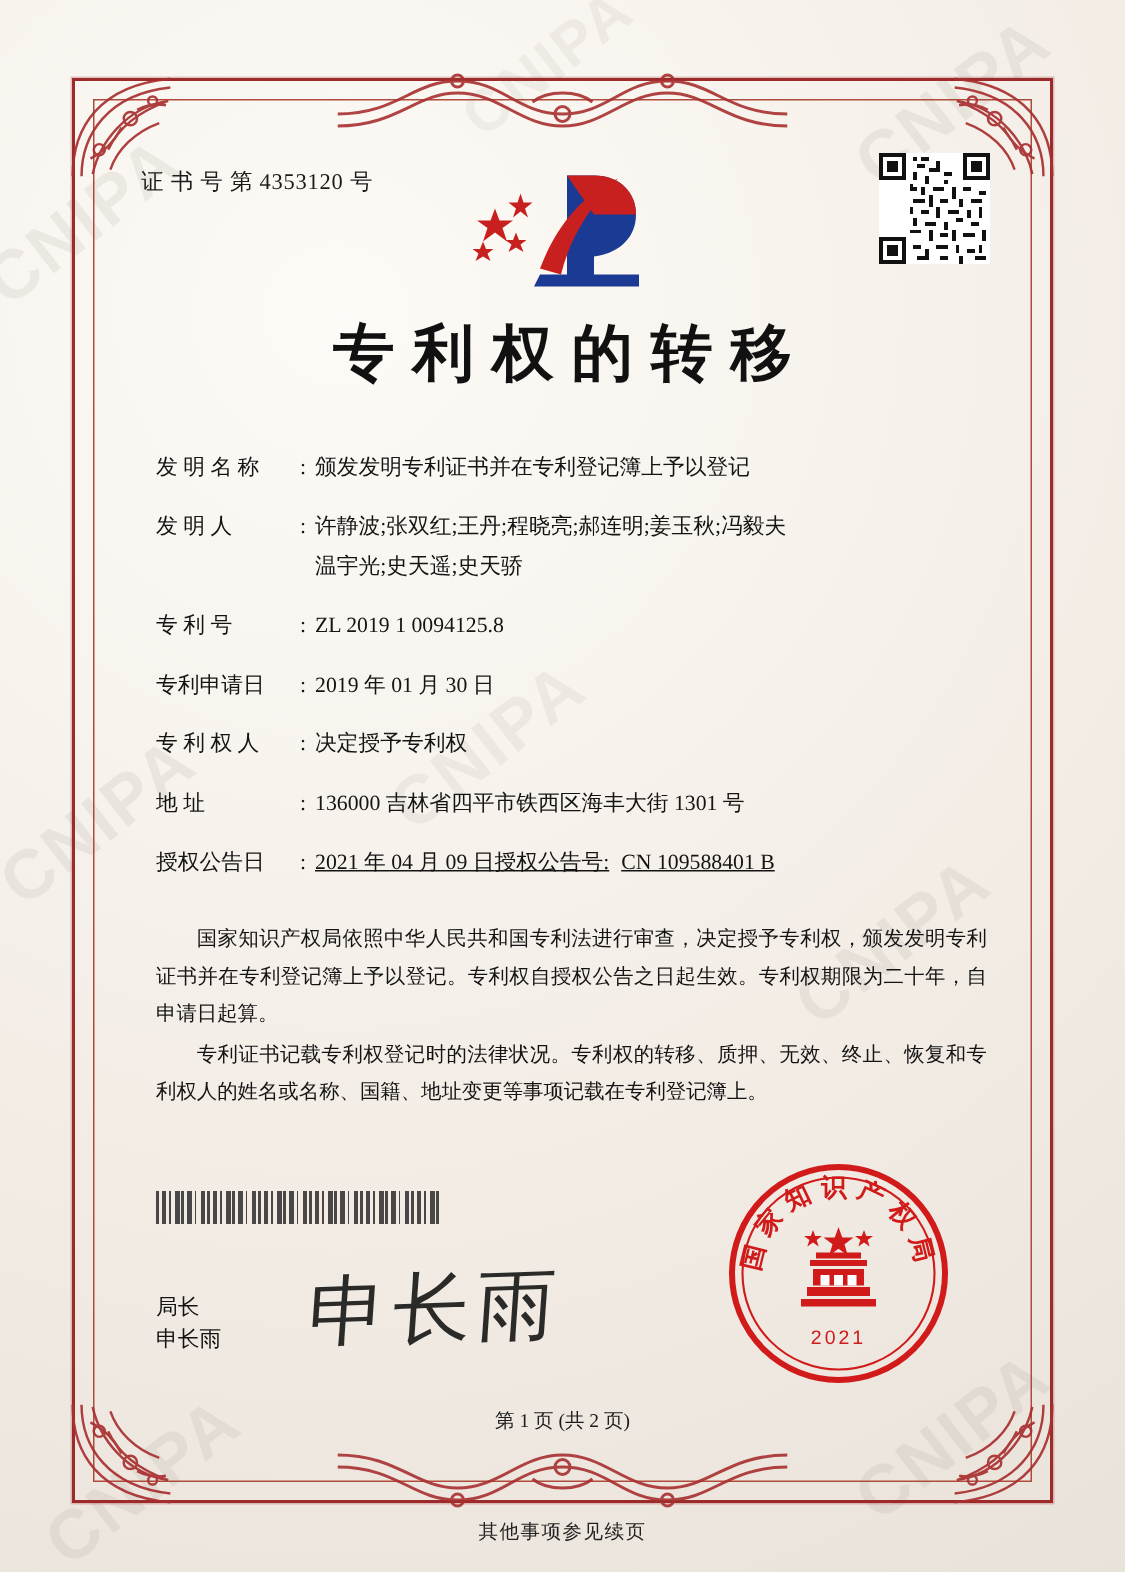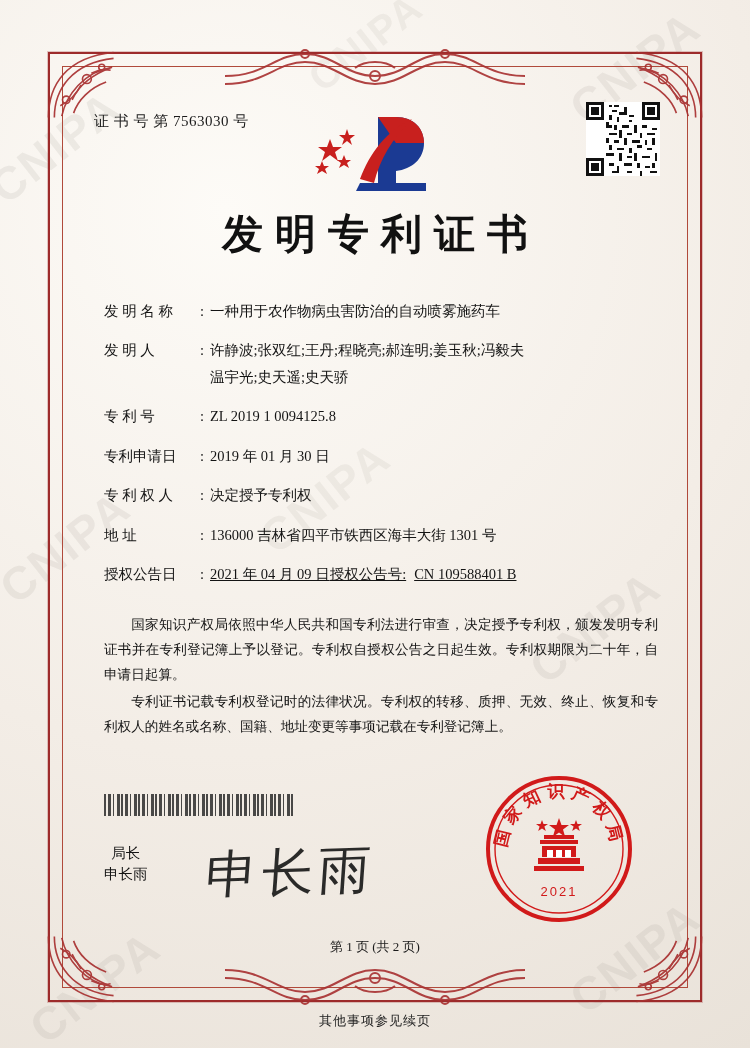--- a/index.html
+++ b/index.html
@@ -145,22 +145,22 @@
     background:repeating-linear-gradient(90deg,
       #2b2b2b 0 2px, transparent 2px 4px,
       #2b2b2b 4px 7px, transparent 7px 9px,
       #2b2b2b 9px 10px, transparent 10px 13px,
       #2b2b2b 13px 16px, transparent 16px 17px);
     opacity:.85;
   }
 
   
   #signature-block{
-    position:absolute;left:18px;bottom:80px;
-    font-size:14.5px;color:#141414;line-height:1.5;text-align:center;
+    position:absolute;left:18px;bottom:61px;
+    font-size:14.5px;color:#141414;line-height:1.5;
   }
   #handwritten-signature{
     position:absolute;left:120px;bottom:58px;
     font-size:52px;color:#1a1a1a;
     font-family:"Liberation Serif", serif;
     letter-spacing:4px;
     transform:skewX(-6deg) rotate(-2deg);
     opacity:.92;
     white-space:nowrap;
   }
@@ -353,21 +353,21 @@
           <rect x="21" y="27" width="1" height="2"></rect>
             <rect x="25" y="27" width="3" height="1"></rect>
           <rect x="8" y="8" width="1" height="1"></rect>
             <rect x="17" y="7" width="1" height="1"></rect>
         </g>
       </svg>
     </div>
 
     <div id="cert-number">
       <span>证 书 号 第</span>
-      <span>7563030 号</span>
+      <span>4353120 号</span>
     </div>
 
     <div id="emblem-wrap">
       <div id="emblem">
         <svg viewBox="0 0 150 92">
 
           <path d="M78 8 L96 8 C114 8 124 20 124 34 C124 50 112 60 96 62 L96 78 L78 78 Z" fill="#1b3a93"></path>
           <path d="M78 8 L96 8 C114 8 124 20 124 34 L96 34 Z" fill="#c8201e"></path>
           <path d="M60 70 C70 44 86 22 112 10 C92 30 80 50 74 74 Z" fill="#c8201e"></path>
           <path d="M60 74 L126 74 L126 82 L56 82 Z" fill="#1b3a93"></path>
@@ -375,28 +375,28 @@
           <g fill="#c8201e">
             <polygon points="30,30 33,38 42,38 35,43 38,52 30,46 22,52 25,43 18,38 27,38"></polygon>
             <polygon points="47,20 49,26 55,26 50,30 52,36 47,32 42,36 44,30 39,26 45,26"></polygon>
             <polygon points="22,52 24,57 29,57 25,60 27,65 22,62 17,65 19,60 15,57 20,57"></polygon>
             <polygon points="44,46 46,51 51,51 47,54 49,59 44,56 39,59 41,54 37,51 42,51"></polygon>
           </g>
         </svg>
       </div>
     </div>
 
-    <div id="doc-title">发明专利证书</div>
+    <div id="doc-title">专利权的转移</div>
 
     <div id="fields">
 
       <div class="field-row">
         <div class="field-label">发 明 名 称</div>
         <div class="field-colon">:</div>
-        <div class="field-value">一种用于农作物病虫害防治的自动喷雾施药车</div>
+        <div class="field-value">颁发发明专利证书并在专利登记簿上予以登记</div>
       </div>
 
       <div class="field-row">
         <div class="field-label">发 明 人</div>
         <div class="field-colon">:</div>
         <div class="field-value">
           <span>许静波;张双红;王丹;程晓亮;郝连明;姜玉秋;冯毅夫</span>
           <span class="sub-line">温宇光;史天遥;史天骄</span>
         </div>
       </div>

